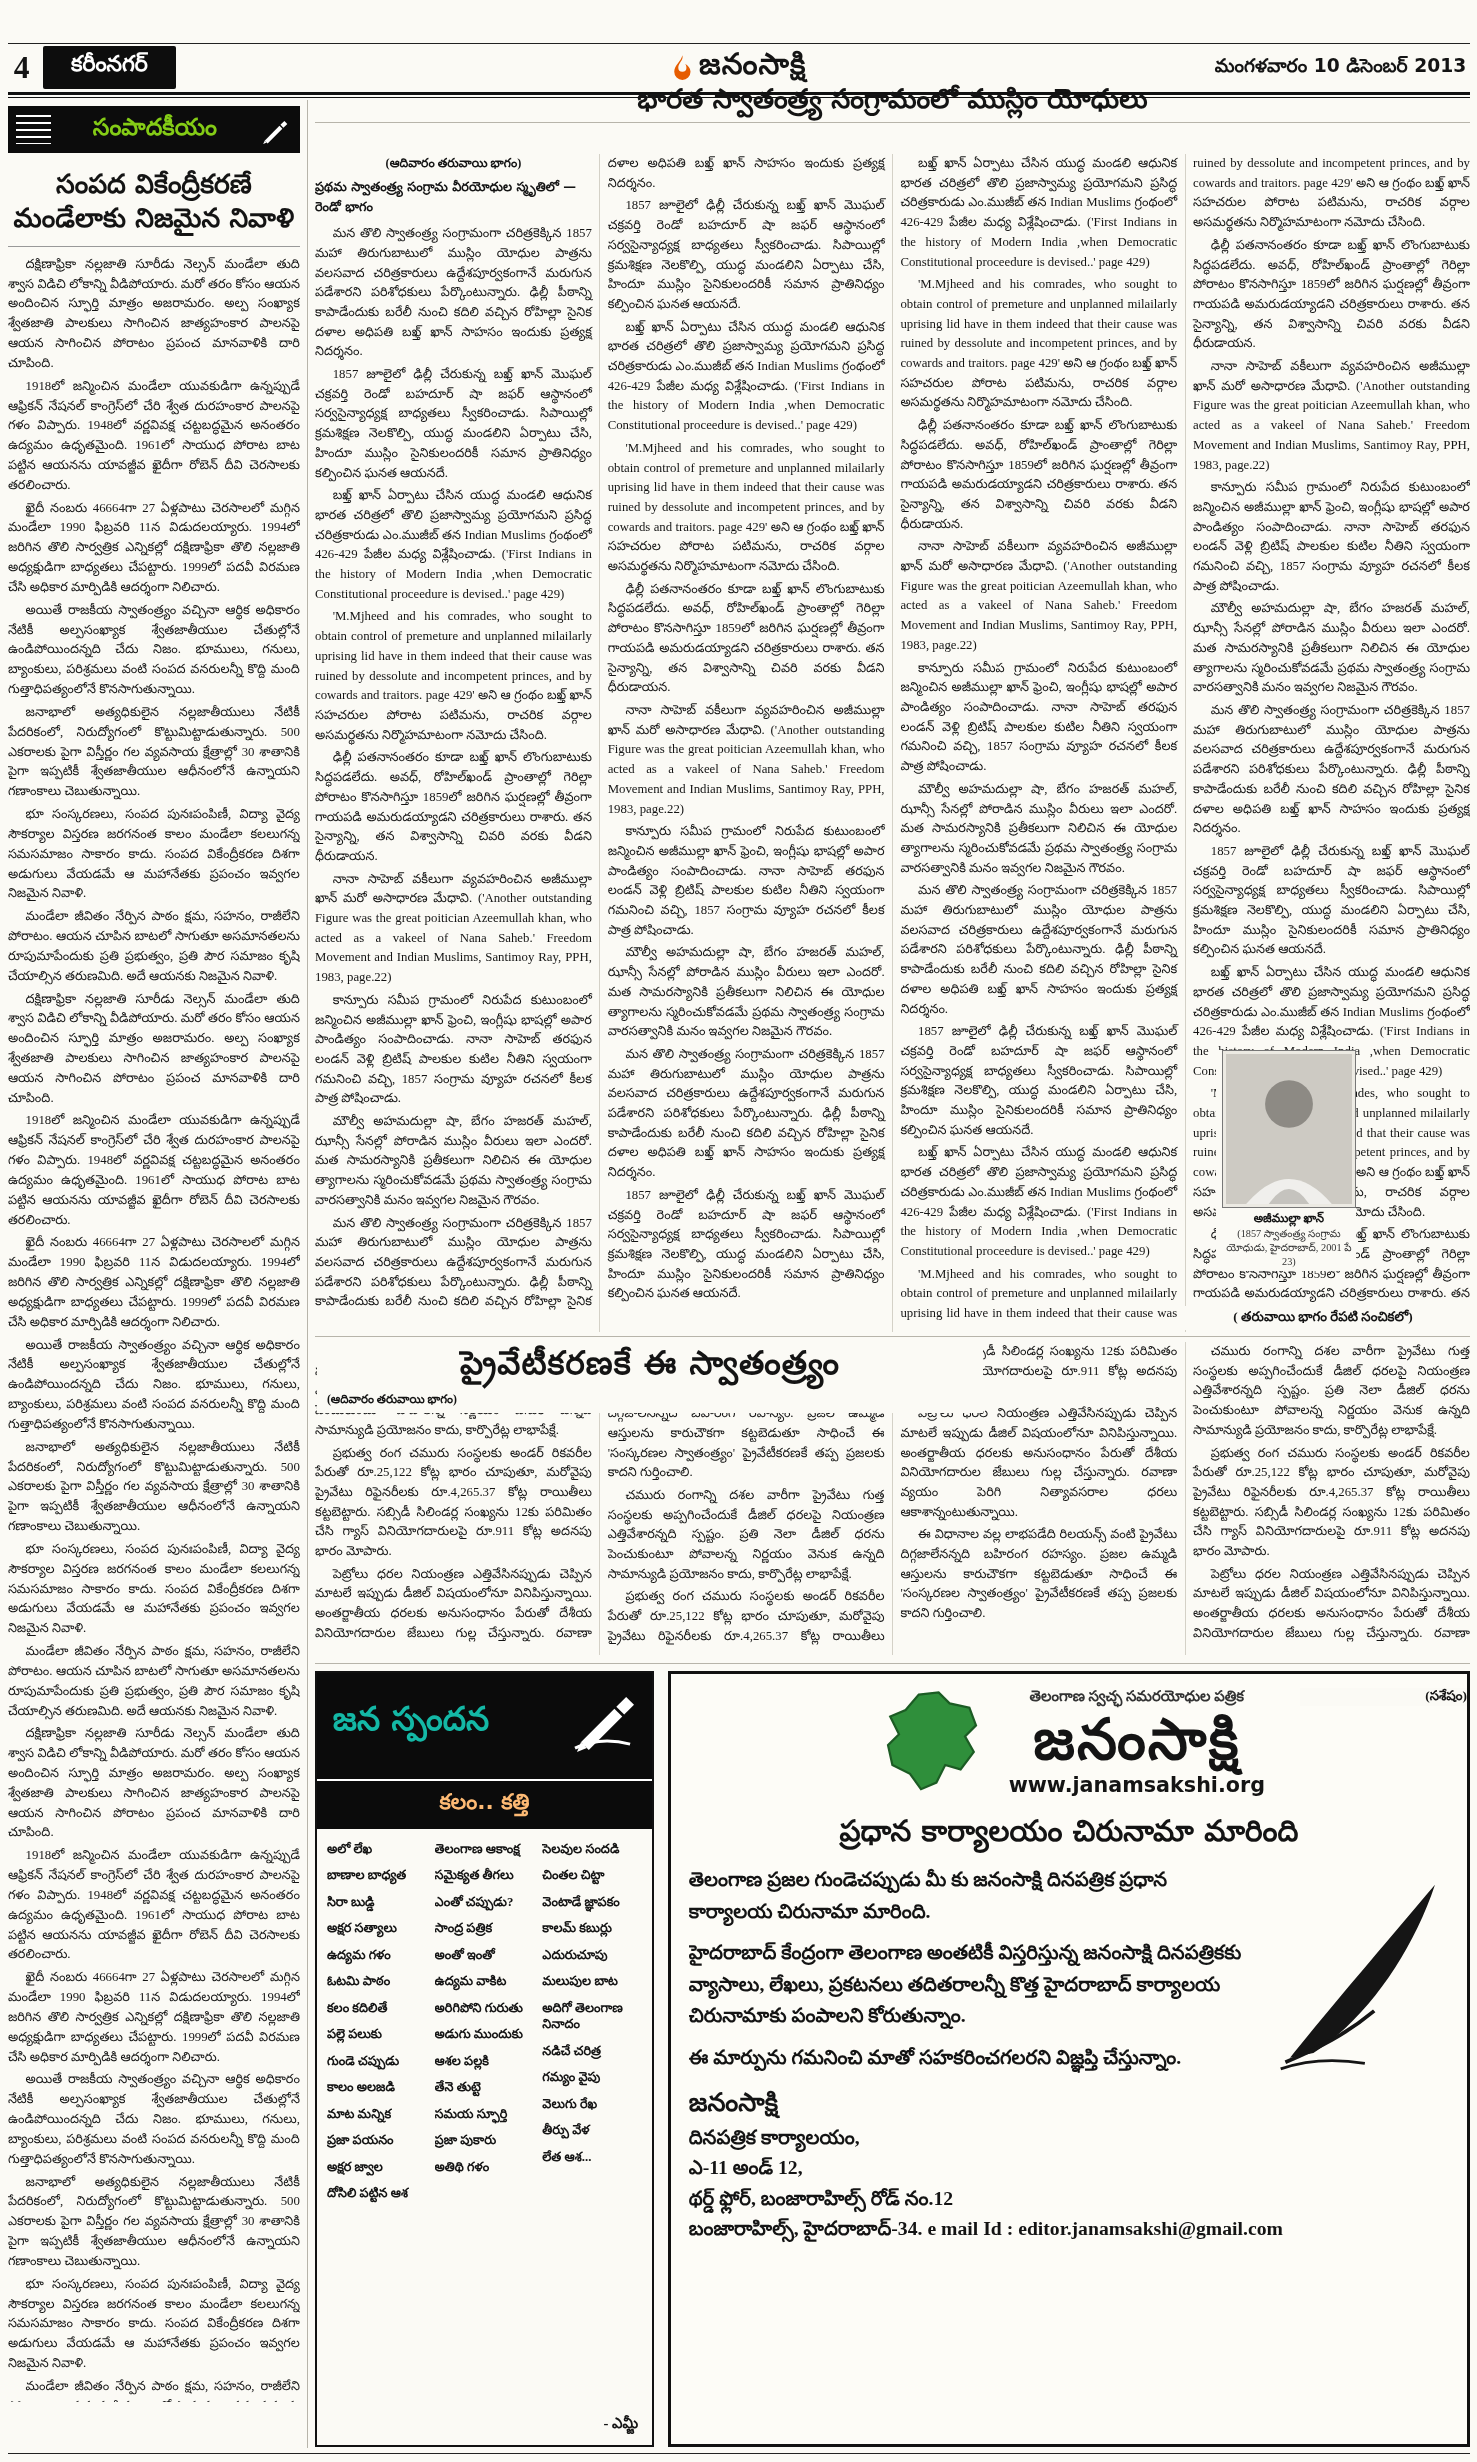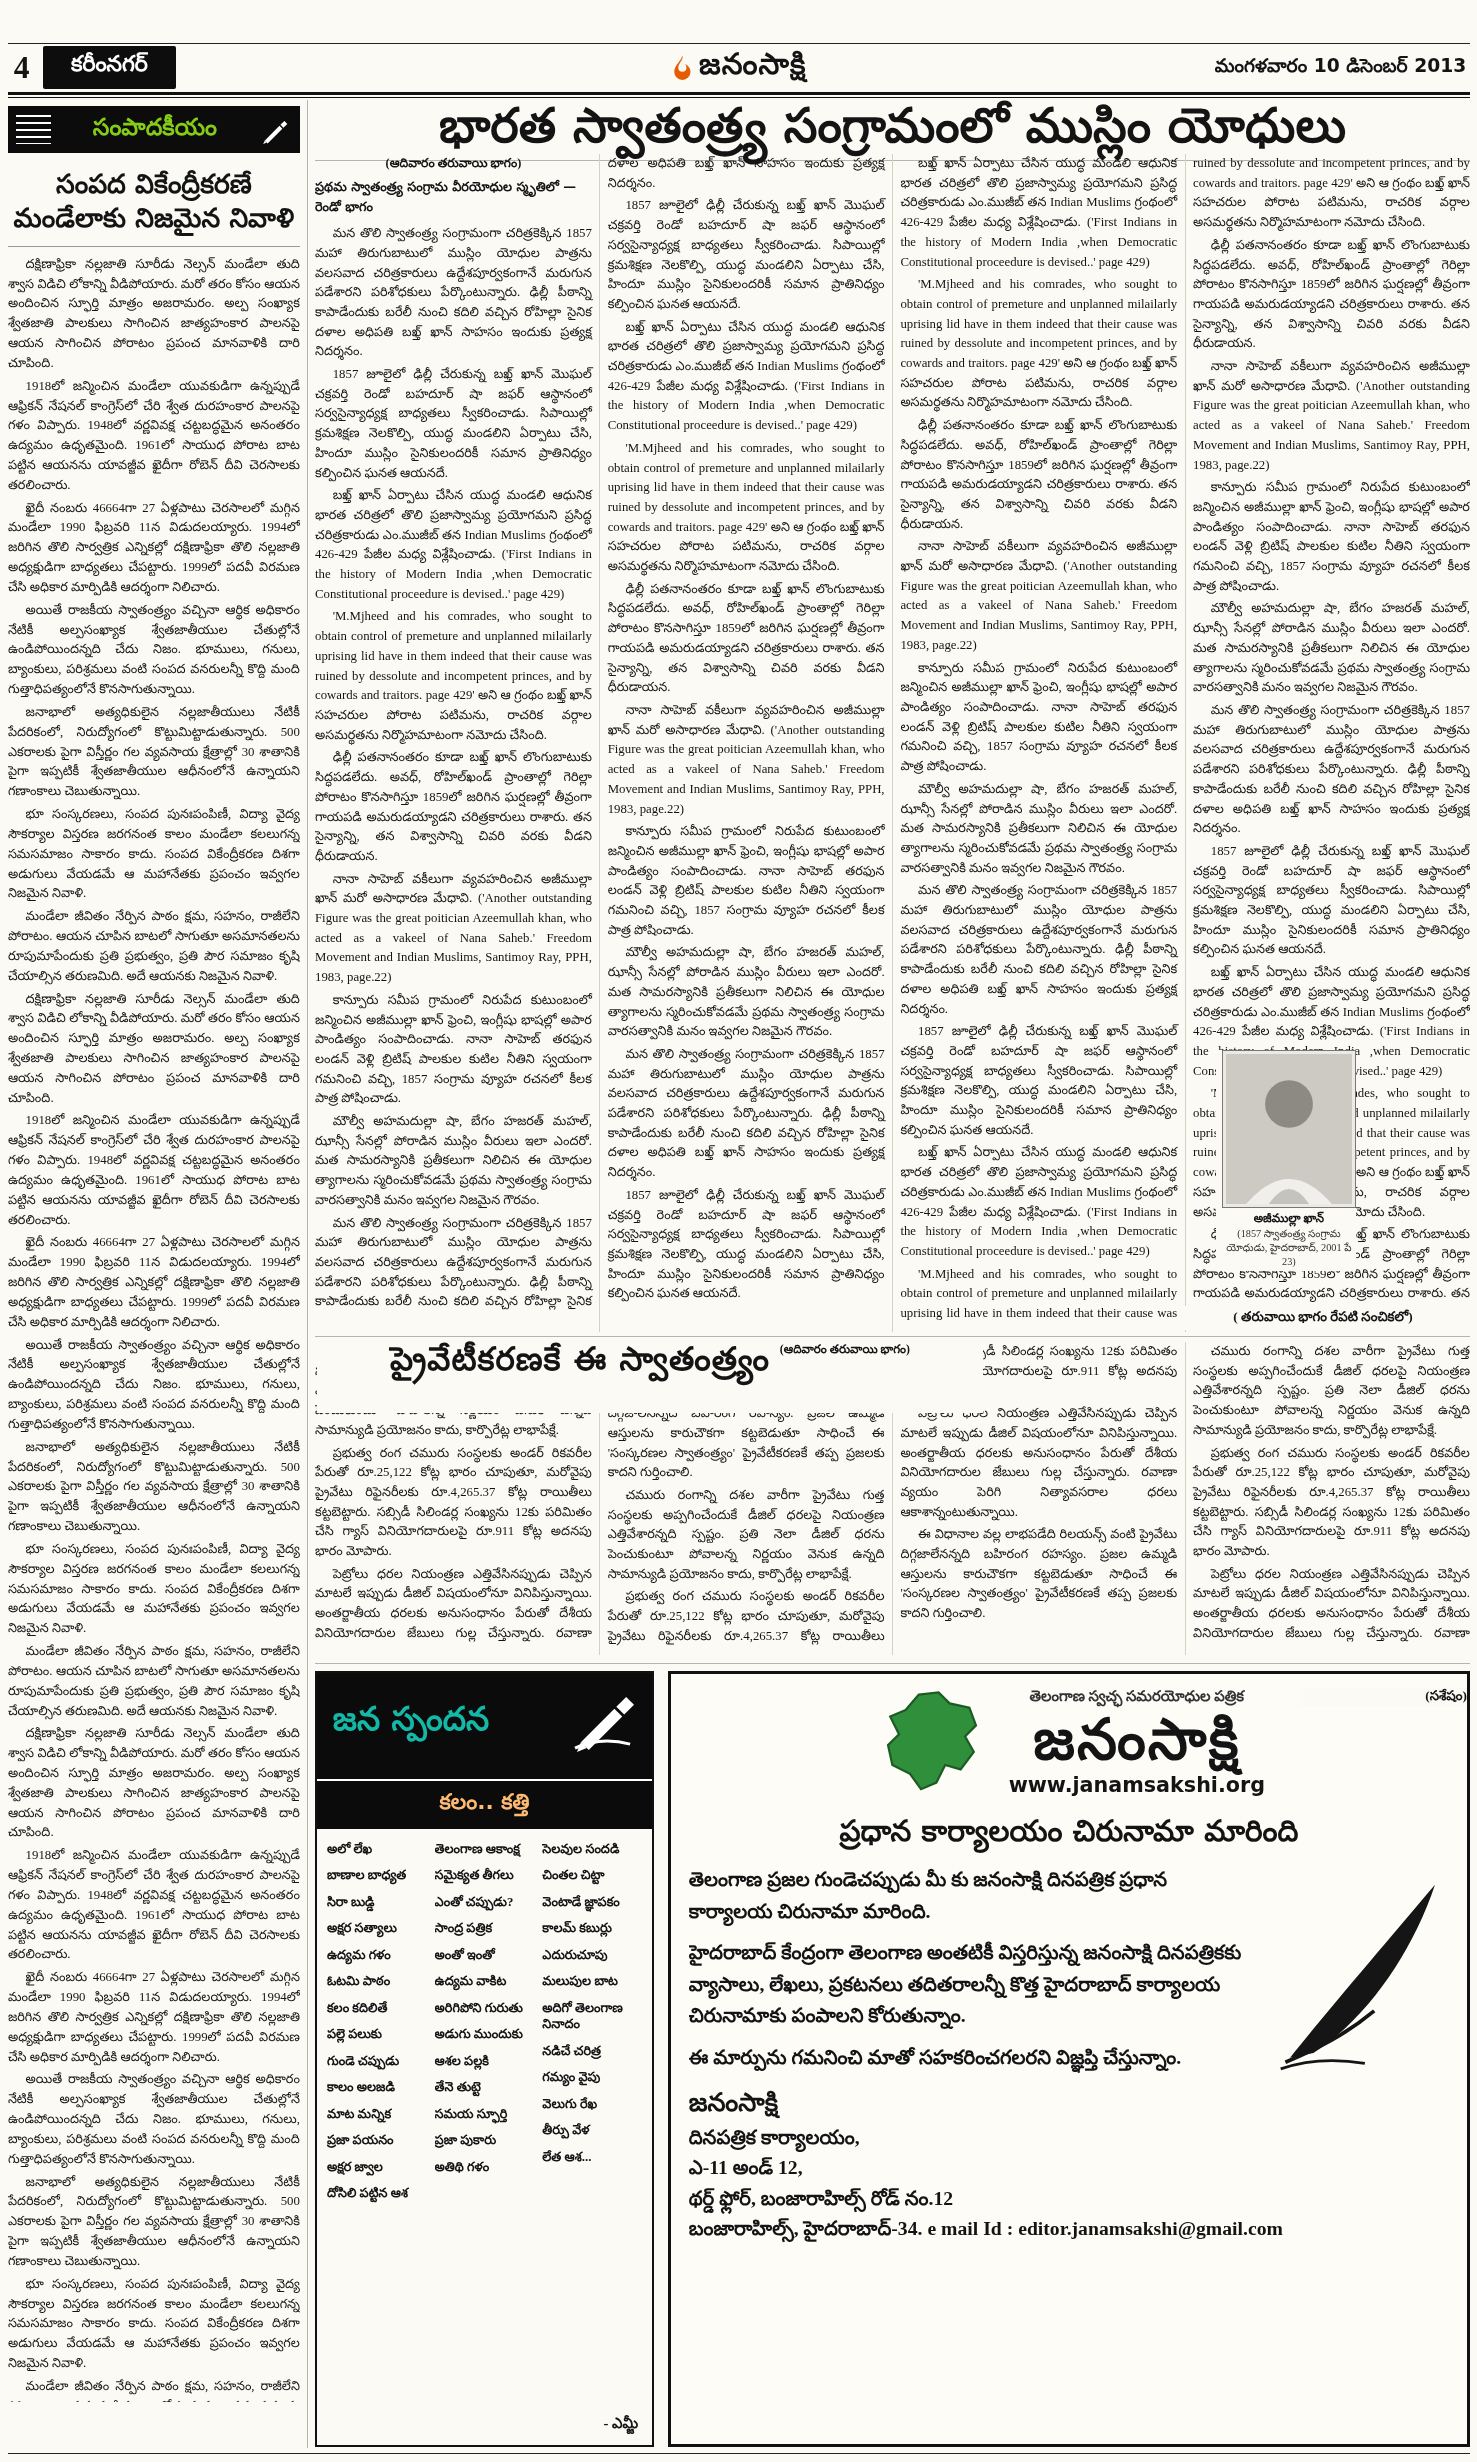--- a/index.html
+++ b/index.html
@@ -24,22 +24,22 @@
   .ed-head{display:flex;align-items:center;gap:7.9px;background:#0c0c0c;color:#84cc16;height:47px;padding:0 7.9px;}
   .stripes{width:35px;height:29.6px;background:repeating-linear-gradient(to bottom,#fff 0 2px,transparent 2px 6.9px);}
   .ed-title{flex:1;text-align:center;font-family:"DejaVu Sans",sans-serif;font-weight:bold;font-size:23.6px;}
   .pen svg{display:block;}
   .ed-headline{text-align:center;font-family:"DejaVu Sans",sans-serif;font-weight:bold;
         font-size:26.6px;line-height:1.3;margin:13.8px 2px 9.9px;}
   .ed-body{height:2147px;overflow:hidden;font-size:12.8px;line-height:1.55;text-align:justify;
         border-top:1px solid #999;padding-top:7.9px;}
   .ed-body p{margin:0 0 3px;text-indent:17.7px;}
   
-  .main-headline{position:absolute;left:315px;top:99px;width:1155px;text-align:center;
-        font-family:"DejaVu Sans",sans-serif;font-weight:bold;font-size:48px;line-height:1.1;
+  .main-headline{position:absolute;left:315px;top:84px;width:1155px;text-align:center;
+        font-family:"DejaVu Sans",sans-serif;font-weight:bold;font-size:27px;line-height:1.1;
         border-bottom:1px solid #b7b4aa;padding-bottom:7.9px;}
   .main-body{position:absolute;left:315px;top:154px;width:1155px;height:1178px;overflow:hidden;
         column-count:4;column-gap:15.8px;column-fill:auto;column-rule:1px solid #d4d1c7;
         font-size:12.8px;line-height:1.54;text-align:justify;z-index:1;}
   .main-body p{margin:0 0 3px;text-indent:17.7px;}
   .cont-note{text-indent:0 !important;text-align:center;font-weight:bold;font-size:12.3px;margin-bottom:3.9px !important;}
   .byline{text-indent:0 !important;text-align:left;font-weight:bold;font-family:"DejaVu Sans",sans-serif;
         font-size:12.8px;margin-bottom:7.9px !important;}
   .photo-figure{position:absolute;left:1216px;top:1050px;width:134px;margin:0;background:#fbfaf5;
         z-index:2;padding:0 0 3.9px 5.9px;}
@@ -50,21 +50,21 @@
   .photo-credit{font-size:10.3px;text-align:center;color:#333;}
   .end-note{position:absolute;left:1178px;top:1306px;width:290px;text-align:center;font-weight:bold;
         font-size:13.3px;background:#fbfaf5;z-index:2;padding:3px 0;}
   .hr-mid{position:absolute;left:315px;right:7.9px;top:1336px;border-top:1px solid #b7b4aa;}
   
   .priv-body{position:absolute;left:315px;top:1342px;width:1155px;height:313px;overflow:hidden;
         column-count:4;column-gap:15.8px;column-fill:auto;column-rule:1px solid #d4d1c7;
         font-size:12.8px;line-height:1.54;text-align:justify;z-index:1;}
   .priv-body p{margin:0 0 3px;text-indent:17.7px;}
   .priv-head{position:absolute;left:317px;top:1340px;width:666px;height:73px;background:#fbfaf5;z-index:2;
-        display:flex;flex-direction:row;justify-content:center;}
+        display:flex;flex-direction:column;justify-content:center;}
   .priv-title{text-align:center;font-family:"DejaVu Sans",sans-serif;font-weight:bold;font-size:32.5px;letter-spacing:1px;}
   .priv-note{font-weight:bold;font-size:11.8px;padding:2px 0 0 9.9px;}
   .priv-end{position:absolute;left:1300px;top:1688px;width:167px;text-align:right;font-weight:bold;
         font-size:13.3px;background:#fbfaf5;z-index:2;}
   .hr-low{position:absolute;left:315px;right:7.9px;top:1663px;border-top:1px solid #b7b4aa;}
   
   .jana{position:absolute;left:315px;top:1671px;width:339px;height:776px;border:2px solid #111;
         background:#fbfaf5;box-sizing:border-box;display:flex;flex-direction:column;}
   .jana-head{background:#0b0b0b;color:#14b8a6;height:106px;position:relative;}
   .jana-title{position:absolute;left:15.8px;top:25.6px;font-family:"DejaVu Sans",sans-serif;

